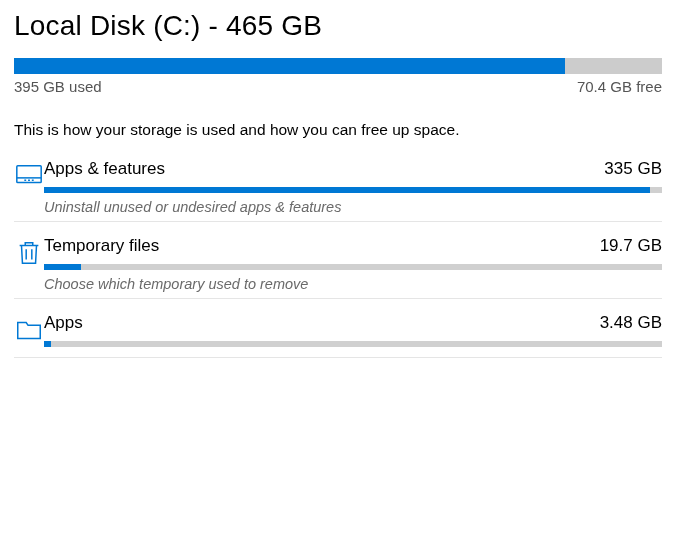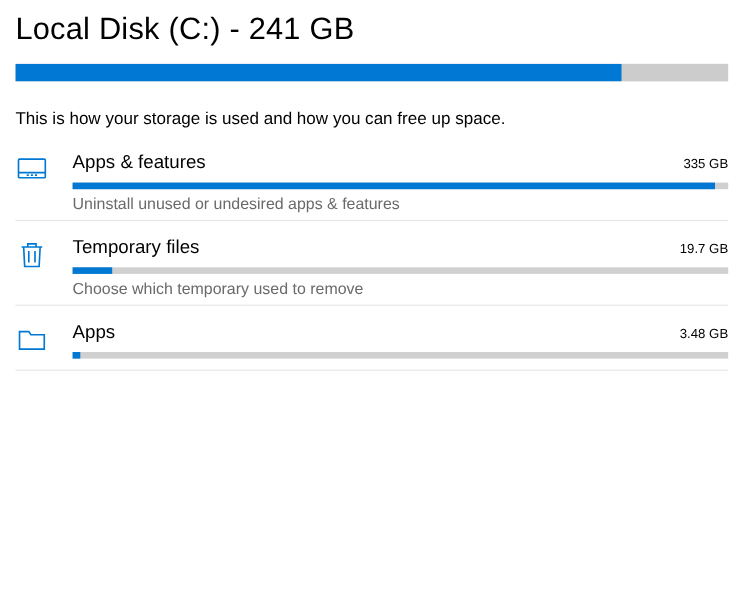--- a/index.html
+++ b/index.html
@@ -41,21 +41,20 @@
     .description {
       font-size: 15.5px;
       color: #000;
       margin-top: 26px;
       margin-bottom: 14px;
     }
     .categories {}
     .category {
       display: flex;
       align-items: flex-start;
-      gap: 22px;
       padding: 14px 0 4px 0;
       border-bottom: 1px solid #e5e5e5;
     }
     .category:first-child { padding-top: 6px; }
     .cat-icon {
       width: 30px;
       flex: 0 0 30px;
       color: #0078d4;
       display: flex;
       align-items: flex-start;
@@ -64,46 +63,51 @@
     }
     .cat-icon svg { width: 30px; height: 30px; }
     .cat-body { flex: 1; min-width: 0; }
     .cat-head {
       display: flex;
       justify-content: space-between;
       align-items: baseline;
       margin-bottom: 8px;
     }
     .cat-name { font-size: 17px; color: #000; }
-    .cat-size { font-size: 12px; color: #000; }
+    .cat-size { font-size: 17px; color: #000; }
     .cat-bar {
       height: 6px;
       background: #d0d0d0;
       width: 100%;
       position: relative;
       margin-bottom: 6px;
     }
     .cat-bar-fill {
       height: 100%;
       background: #0078d4;
     }
     .cat-desc {
       font-size: 14.5px;
       color: #6a6a6a;
       margin-bottom: 2px;
+      font-style: italic;
     }
   </style>
 </head>
 <body>
 
-<h1 class="page-title">Local Disk (C:) - 241 GB</h1>
+<h1 class="page-title">Local Disk (C:) - 465 GB</h1>
 
 <div class="main-bar-wrap">
   <div class="main-bar">
     <div class="main-bar-fill" style="width:85%"></div>
+  </div>
+  <div class="main-bar-labels">
+    <span>395 GB used</span>
+    <span>70.4 GB free</span>
   </div>
 </div>
 
 <p class="description">This is how your storage is used and how you can free up space.</p>
 
 <div class="categories">
 
   <div class="category">
     <div class="cat-icon">
       <svg viewBox="0 0 32 32" fill="none" stroke="currentColor" stroke-width="1.6">

